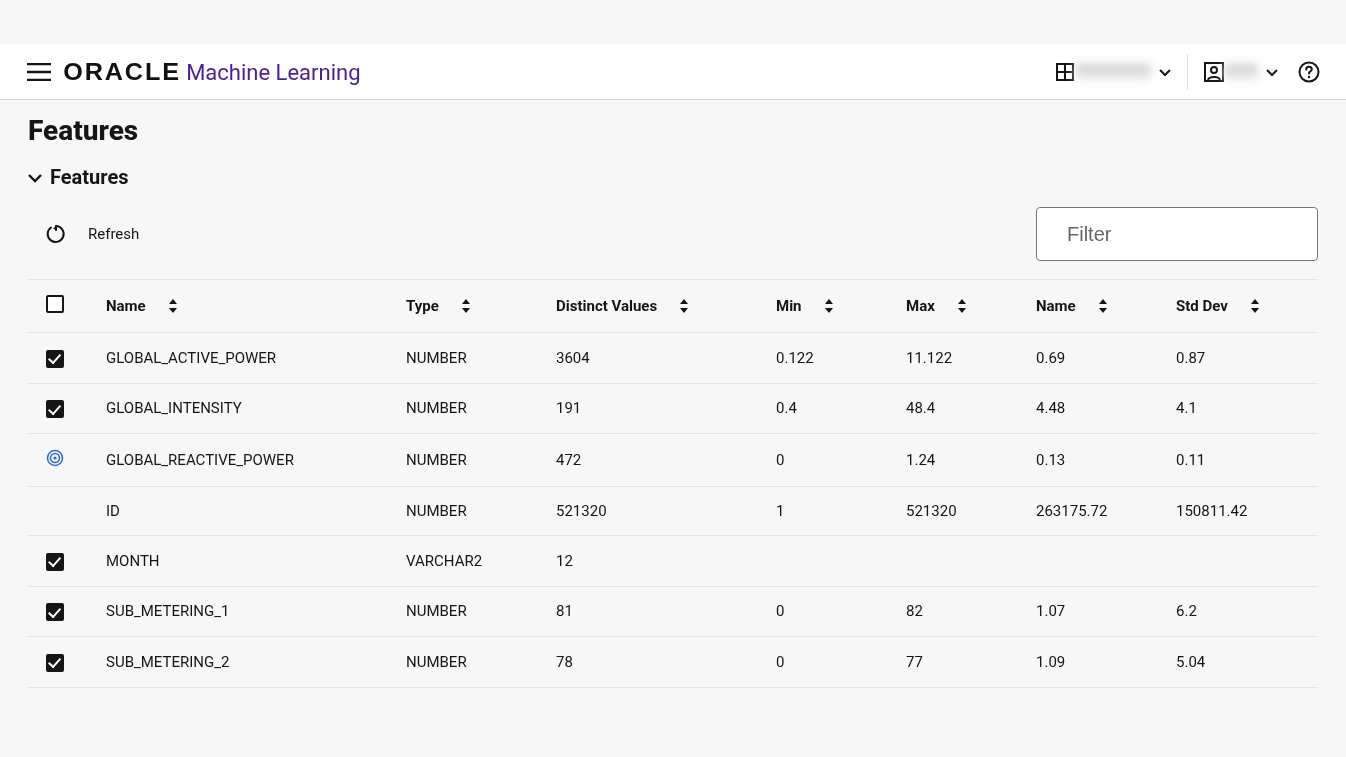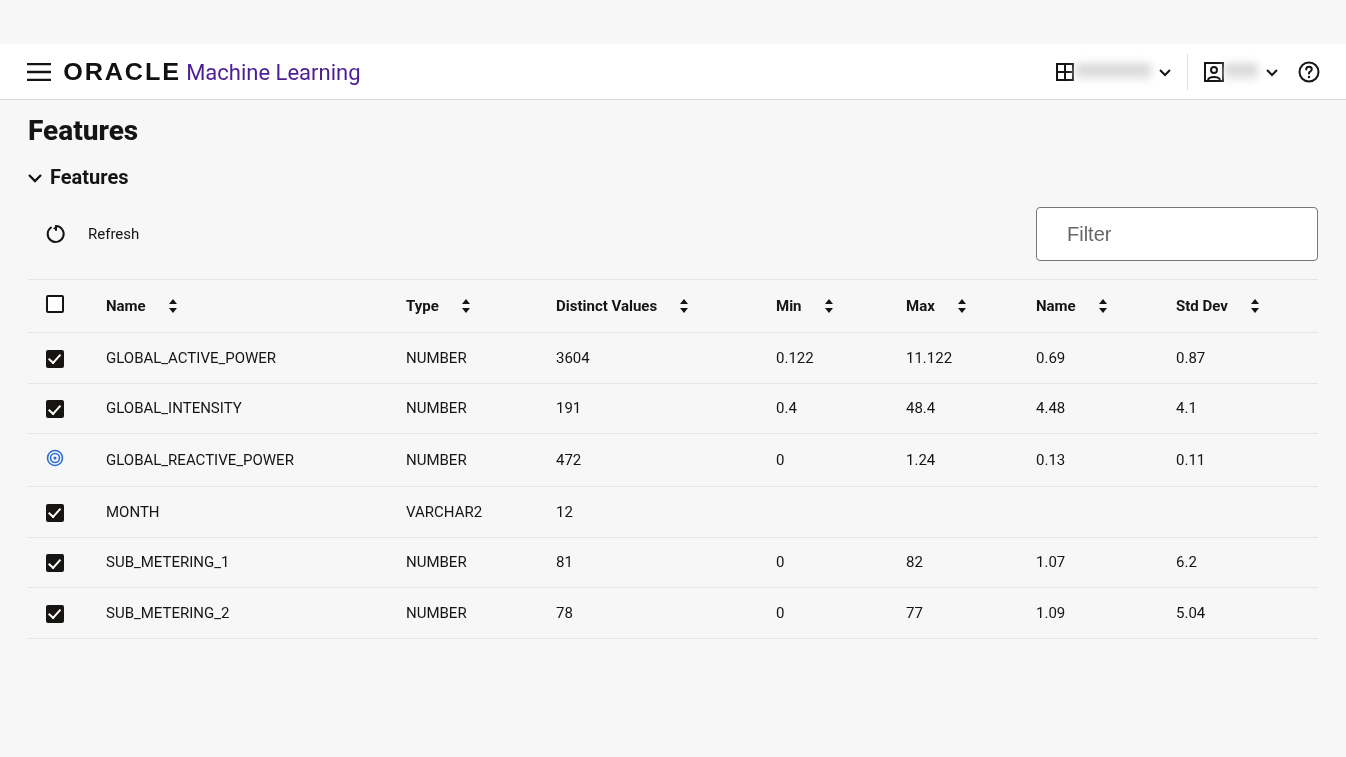--- a/index.html
+++ b/index.html
@@ -348,20 +348,30 @@
                 </span></td>
               <td><span>GLOBAL_REACTIVE_POWER</span></td>
               <td><span>NUMBER</span></td>
               <td><span>472</span></td>
               <td><span>0</span></td>
               <td><span>1.24</span></td>
               <td><span>0.13</span></td>
               <td><span>0.11</span></td>
             </tr>
             <tr>
+              <td class="col-check"></td>
+              <td><span>ID</span></td>
+              <td><span>NUMBER</span></td>
+              <td><span>521320</span></td>
+              <td><span>1</span></td>
+              <td><span>521320</span></td>
+              <td><span>263175.72</span></td>
+              <td><span>150811.42</span></td>
+            </tr>
+            <tr>
               <td class="col-check"><span class="checkbox checked"></span></td>
               <td><span>MONTH</span></td>
               <td><span>VARCHAR2</span></td>
               <td><span>12</span></td>
               <td><span></span></td>
               <td><span></span></td>
               <td><span></span></td>
               <td><span></span></td>
             </tr>
             <tr>

